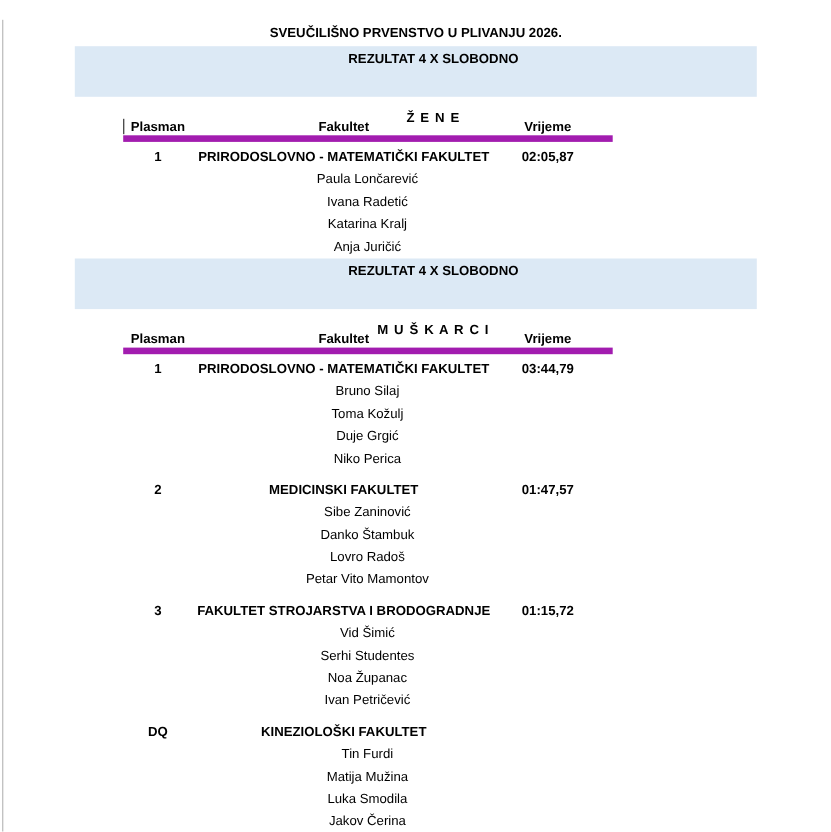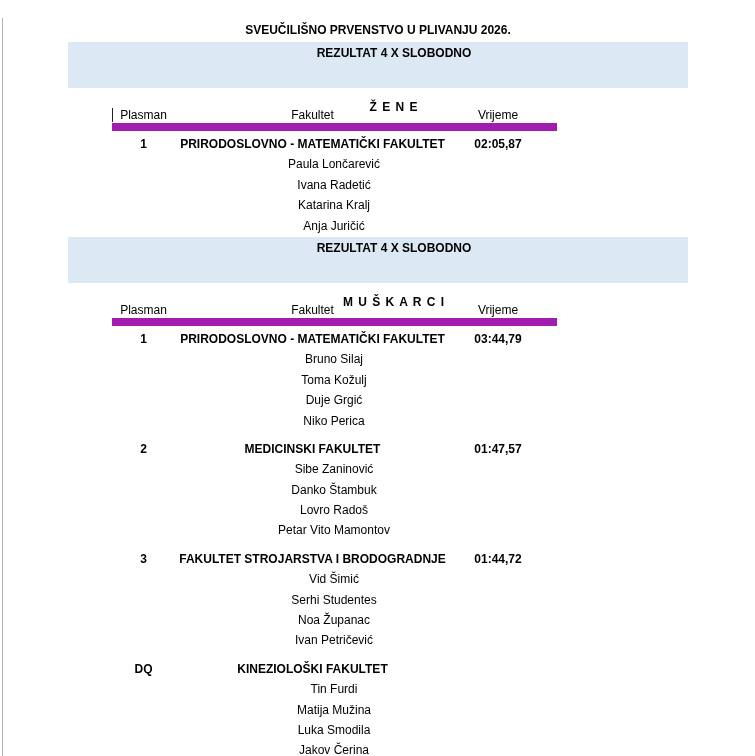--- a/index.html
+++ b/index.html
@@ -26,22 +26,22 @@
     background: #dce9f5; text-align: center;
     font-weight: bold; font-size: 12px;
   }
   .banner-line { height: 23px; line-height: 23px; padding-left: 32px; }
   .banner-line2 { letter-spacing: 1px; margin-top: 31px; }
   .section-2 .banner { margin-top: 1px; }
   .results-table { margin: 20px 0 0 112px; width: 445px; font-size: 12px; }
   .grid-row { display: grid; grid-template-columns: 63px 1fr 110px; }
   .thead {
     position: relative;
-    font-weight: normal; height: 15px; line-height: 15px;
-    border-bottom: 8px solid #a21caf;
+    font-weight: bold; height: 15px; line-height: 15px;
+    border-bottom: 6px solid #a21caf;
   }
   .col-plasman { text-align: center; }
   .col-fakultet { padding-left: 3px; text-align: center; }
   .col-vrijeme { text-align: center; padding-right: 8px; }
   .text-cursor {
     display: none;
     position: absolute; left: 0; top: 0;
     width: 1px; height: 14px; background: #222;
   }
   .section-1 .text-cursor { display: block; }
@@ -168,21 +168,21 @@
               <div class="grid-row swimmer-row">
     <span class="col-plasman"></span>
     <span class="col-fakultet swimmer-name">Petar Vito Mamontov</span>
     <span class="col-vrijeme"></span>
   </div>
             </div>
             <div class="team">
     <div class="grid-row team-head-row">
       <span class="col-plasman">3</span>
       <span class="col-fakultet">FAKULTET STROJARSTVA I BRODOGRADNJE</span>
-      <span class="col-vrijeme">01:44,72</span>
+      <span class="col-vrijeme">01:15,72</span>
     </div>
   <div class="grid-row swimmer-row">
     <span class="col-plasman"></span>
     <span class="col-fakultet swimmer-name">Vid Šimić</span>
     <span class="col-vrijeme"></span>
   </div>
               <div class="grid-row swimmer-row">
     <span class="col-plasman"></span>
     <span class="col-fakultet swimmer-name">Serhi Studentes</span>
     <span class="col-vrijeme"></span>

